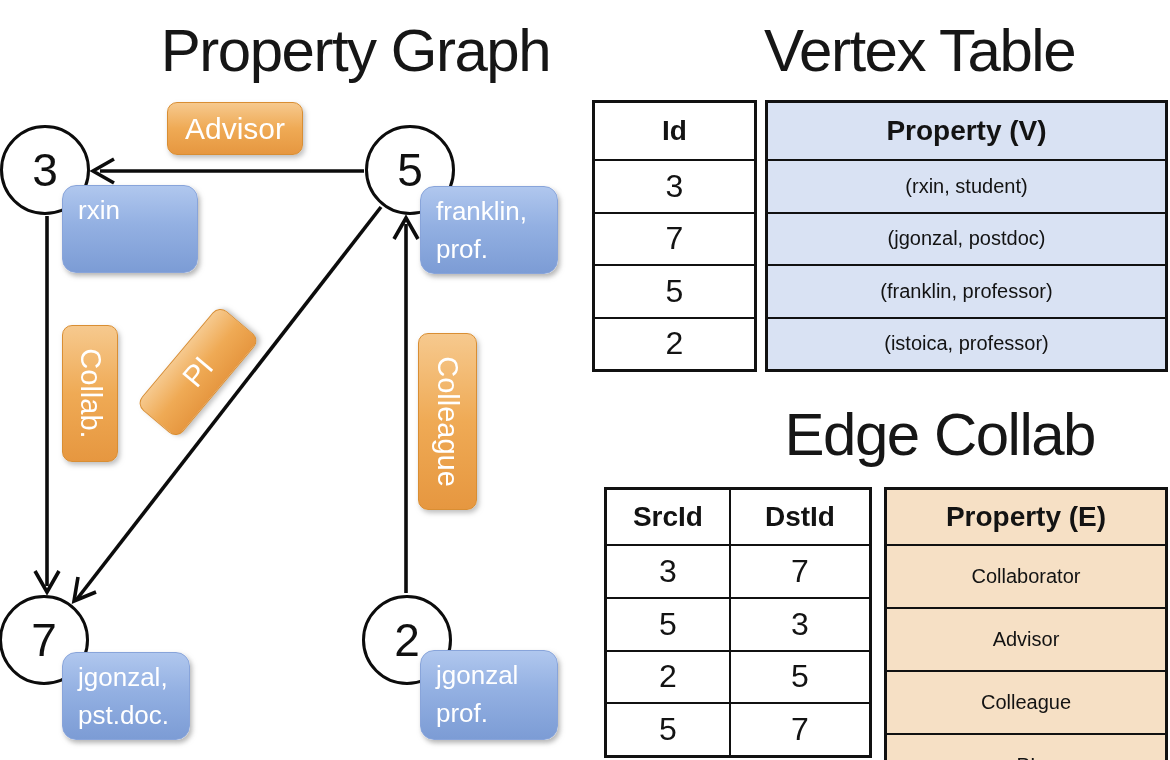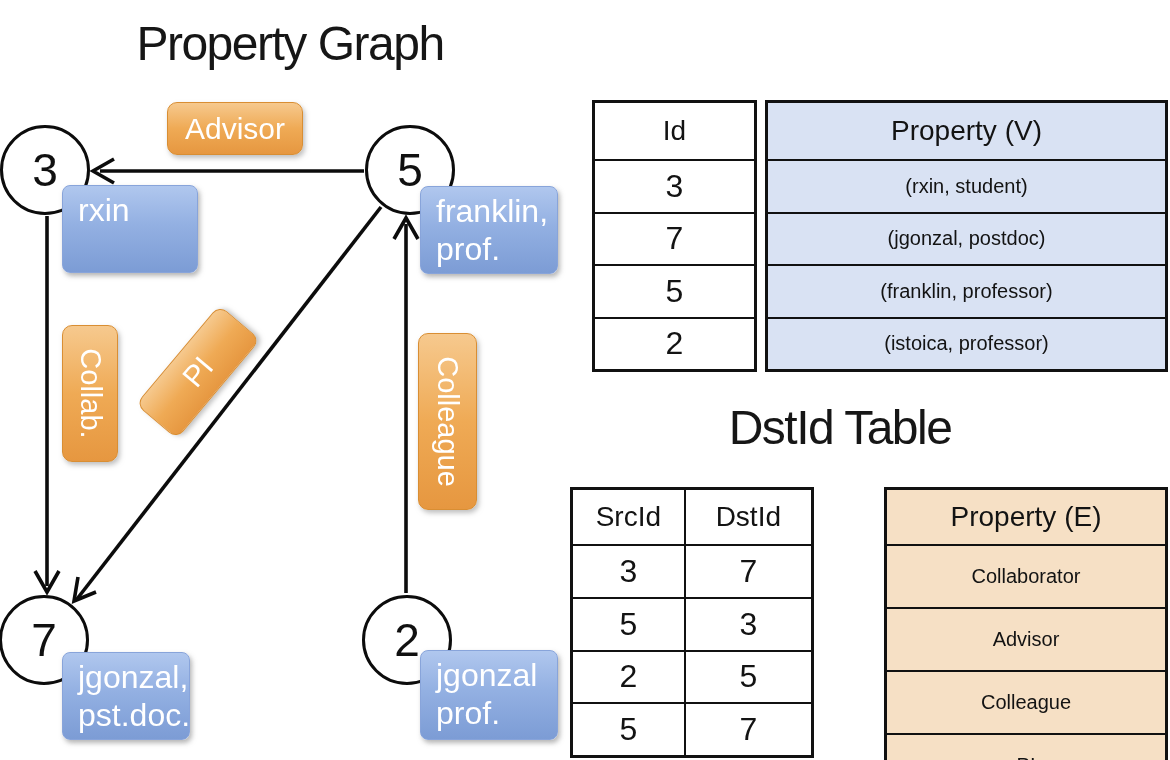--- a/index.html
+++ b/index.html
@@ -1,37 +1,37 @@
 <!DOCTYPE html>
 <html><head>
 <meta charset="utf-8">
 <style>
   html,body{margin:0;padding:0;background:#ffffff;}
   #stage{
     position:relative;width:1170px;height:760px;background:#ffffff;
     font-family:"Liberation Sans",sans-serif;color:#141414;overflow:hidden;
   }
   .title{
-    position:absolute;text-align:center;font-size:48px;font-weight:400;
+    position:absolute;text-align:right;font-size:60px;font-weight:400;
     letter-spacing:-1.5px;color:#161616;white-space:nowrap;
   }
   
   #edge-svg{position:absolute;left:0;top:0;z-index:1;}
   .node{
     position:absolute;width:90px;height:90px;box-sizing:border-box;
     border:3.5px solid #0c0c0c;border-radius:50%;background:#ffffff;
     display:flex;align-items:center;justify-content:center;
     font-size:46px;color:#101010;z-index:2;
   }
   .vertex-label{
-    position:absolute;z-index:3;box-sizing:border-box;border-radius:8px;
+    position:absolute;z-index:3;box-sizing:border-box;border-radius:14px;
     background:linear-gradient(180deg,#b0c7ee 0%,#93b0e2 45%,#7c9cd5 100%);
     border:1px solid #88a4da;
     box-shadow:2px 3px 5px rgba(120,120,120,.55);
-    color:#ffffff;font-size:32px;line-height:38px;
+    color:#ffffff;font-size:26px;line-height:38px;
     padding:5px 6px 2px 15px;
   }
   .edge-label{
     position:absolute;z-index:3;box-sizing:border-box;border-radius:10px;
     background:linear-gradient(180deg,#f6c98e 0%,#efaa55 50%,#e69740 100%);
     border:1px solid #d98e33;
     box-shadow:2px 3px 5px rgba(130,130,130,.5);
     color:#ffffff;display:flex;align-items:center;justify-content:center;
     font-size:30px;
   }
@@ -39,35 +39,36 @@
   
   .tcol{
     position:absolute;box-sizing:border-box;border:3px solid #111111;
     display:grid;background:#ffffff;
   }
   .tcol .cell{
     display:flex;align-items:center;justify-content:center;
     border-top:2.5px solid #111111;font-size:20px;color:#131313;
   }
   .tcol .cell.first{border-top:none;}
-  .tcol .cell.hdr{font-weight:400;font-size:28px;}
+  .tcol .cell.hdr{font-weight:700;font-size:28px;}
   .tcol .cell.num{font-size:32px;}
   .cols2{display:grid;grid-template-columns:46.5% 53.5%;}
   .subcol{display:grid;}
   .subcol.right{border-left:2.5px solid #111111;}
   .bg-blue{background:#d9e2f3;}
   .bg-tan{background:#f6e0c5;}
 </style>
 </head>
 <body>
 
 <div id="stage">
 
   <div class="title" style="left:30px;top:16px;width:520px;">Property Graph</div>
-  <div class="title" style="left:585px;top:400px;width:510px;">DstId Table</div>
+  <div class="title" style="left:585px;top:16px;width:490px;">Vertex Table</div>
+  <div class="title" style="left:585px;top:400px;width:510px;">Edge Collab</div>
 
   <svg id="edge-svg" width="585" height="760" viewBox="0 0 585 760">
     <g stroke="#0c0c0c" stroke-width="3.6" fill="none">
 
       <path d="M364 171 L100 171"></path>
       <path d="M114 159 L93 171 L114 183"></path>
 
       <path d="M47 216 L47 586"></path>
       <path d="M35 571 L47 592 L59 571"></path>
 
@@ -129,21 +130,21 @@
     <div class="cell num">2</div>
   </div>
   <div class="tcol bg-blue" style="left:765px;top:100px;width:403px;height:272px;grid-template-rows:56px 1fr 1fr 1fr 1fr;">
     <div class="cell first hdr">Property (V)</div>
     <div class="cell">(rxin, student)</div>
     <div class="cell">(jgonzal, postdoc)</div>
     <div class="cell">(franklin, professor)</div>
     <div class="cell">(istoica, professor)</div>
   </div>
 
-  <div class="tcol cols2" style="left:570px;top:487px;width:244px;height:271px;">
+  <div class="tcol cols2" style="left:604px;top:487px;width:268px;height:271px;">
     <div class="subcol" style="grid-template-rows:54px 1fr 1fr 1fr 1fr;">
       <div class="cell first hdr">SrcId</div>
       <div class="cell num">3</div>
       <div class="cell num">5</div>
       <div class="cell num">2</div>
       <div class="cell num">5</div>
     </div>
     <div class="subcol right" style="grid-template-rows:54px 1fr 1fr 1fr 1fr;">
       <div class="cell first hdr">DstId</div>
       <div class="cell num">7</div>

